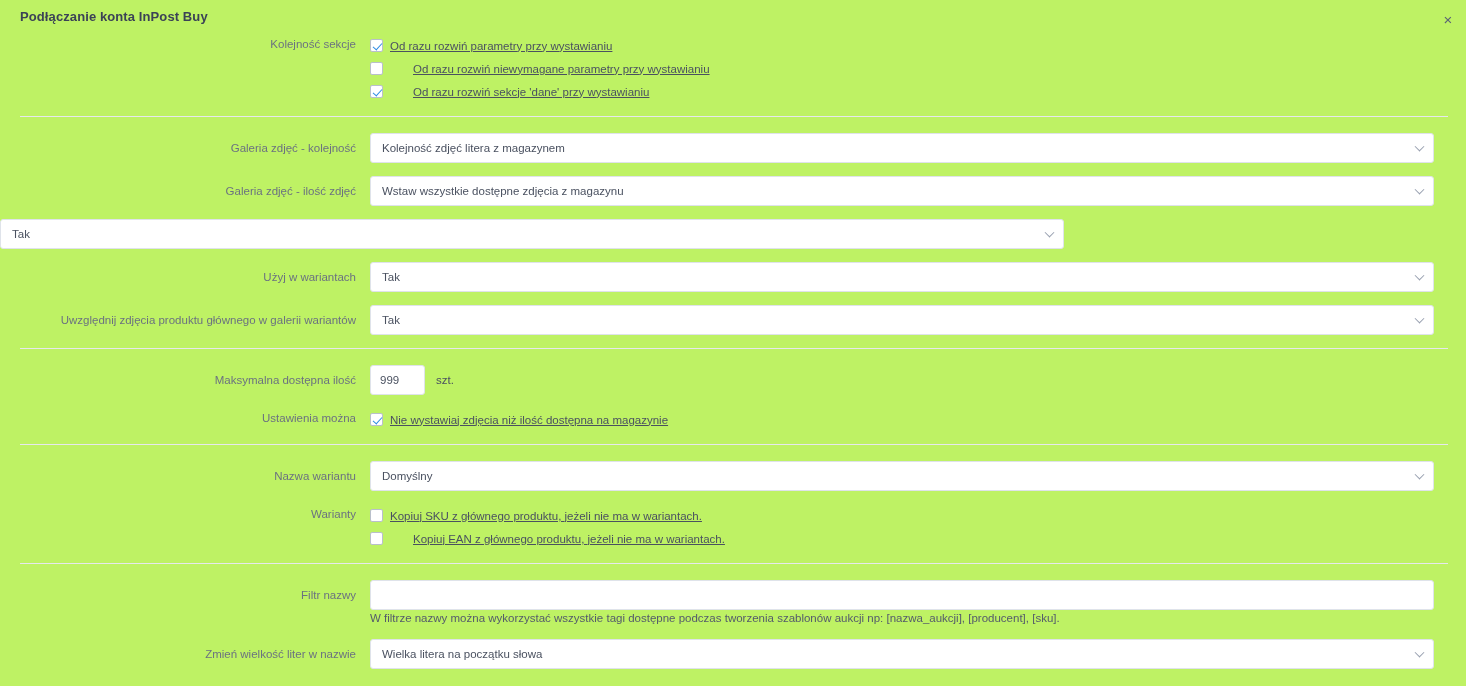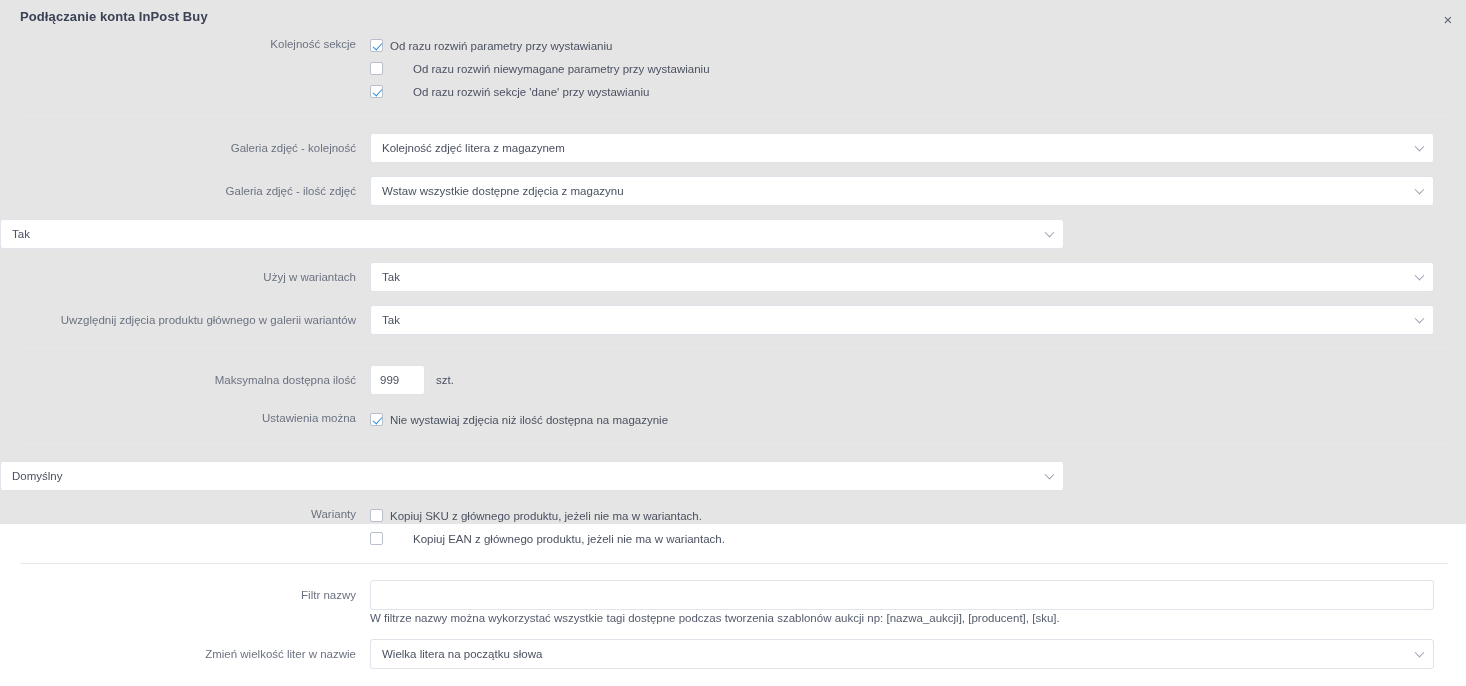--- a/index.html
+++ b/index.html
@@ -3,21 +3,21 @@
 <meta charset="utf-8">
 <style>
   * { box-sizing: border-box; }
   html, body {
     margin: 0; padding: 0;
     width: 1466px; height: 686px;
     background: #ffffff;
     font-family: "Liberation Sans", sans-serif;
     overflow: hidden;
   }
-  .modal { position: relative; width: 1466px; height: 524px; background: #e5e5e5; }
+  .modal { position: relative; width: 1466px; height: 686px; background: #bef264; }
 
   .modal-header { position: relative; height: 34px; }
   .modal-title {
     position: absolute; left: 20px; top: 9px;
     font-size: 13px; font-weight: 700; color: #3b4256; letter-spacing: .1px;
   }
   .close-btn {
     position: absolute; right: 8px; top: 10px;
     width: 20px; height: 20px; line-height: 18px; text-align: center;
     font-size: 15px; color: #5a6275; cursor: pointer;
@@ -43,21 +43,21 @@
     width: 13px; height: 13px; flex: 0 0 13px;
     border: 1px solid #b9bfcb; border-radius: 2px; background: #fff;
     position: relative; cursor: pointer; margin-right: 7px;
   }
   .chk.checked::after {
     content: ""; position: absolute; left: 3.5px; top: 0.5px;
     width: 4px; height: 8px;
     border: solid #2f8de4; border-width: 0 1.6px 1.6px 0;
     transform: rotate(42deg);
   }
-  .chk-label { font-size: 11.5px; color: #4c5costs; }
+  .chk-label { font-size: 11.5px; color: #4c5costs; text-decoration: underline; }
   .chk-label { color: #4a5160; cursor: default; }
 
   .select {
     position: relative; width: 1064px; height: 30px;
     border: 1px solid #dfe3ea; border-radius: 3px; background: #fff;
     display: flex; align-items: center; padding: 0 26px 0 11px;
     font-size: 11.5px; color: #4a5160; cursor: pointer;
   }
   .select .chevron {
     position: absolute; right: 10px; top: 50%; width: 7px; height: 7px;
@@ -186,20 +186,21 @@
         <div class="chk-line">
           <span class="chk checked"></span>
           <span class="chk-label">Nie wystawiaj zdjęcia niż ilość dostępna na magazynie</span>
         </div>
       </div>
     </div>
 
     <div class="divider sp-before sp-after"></div>
 
     <div class="row">
+      <div class="label">Nazwa wariantu</div>
       <div class="control">
         <div class="select">
           <span>Domyślny</span>
           <span class="chevron"></span>
         </div>
       </div>
     </div>
 
     <div class="row tight">
       <div class="label nopad">Warianty</div>

